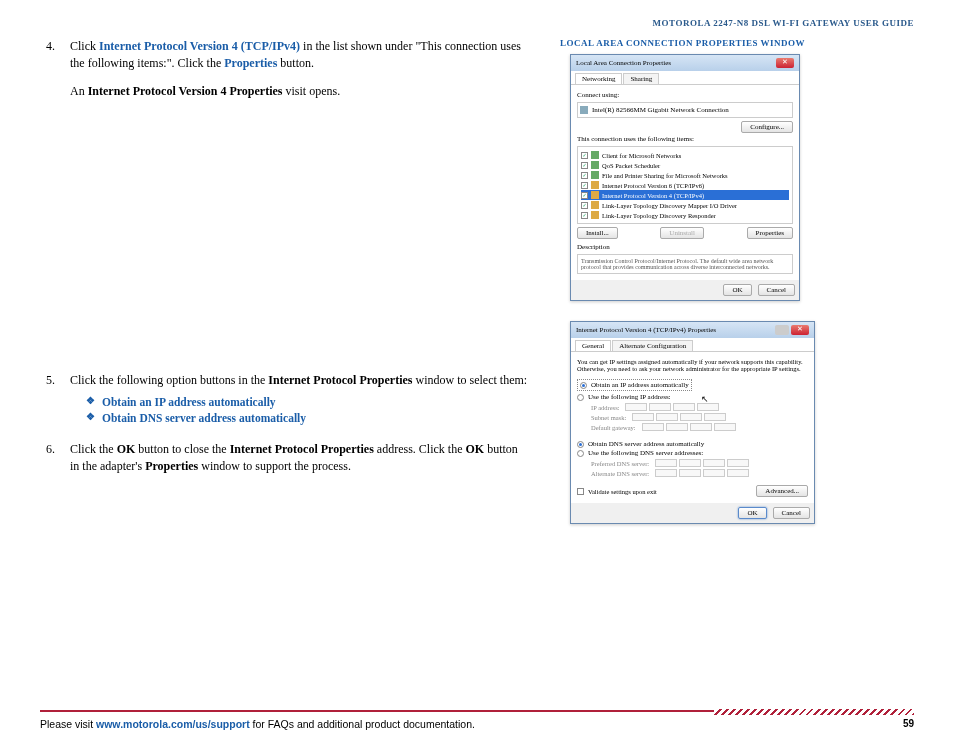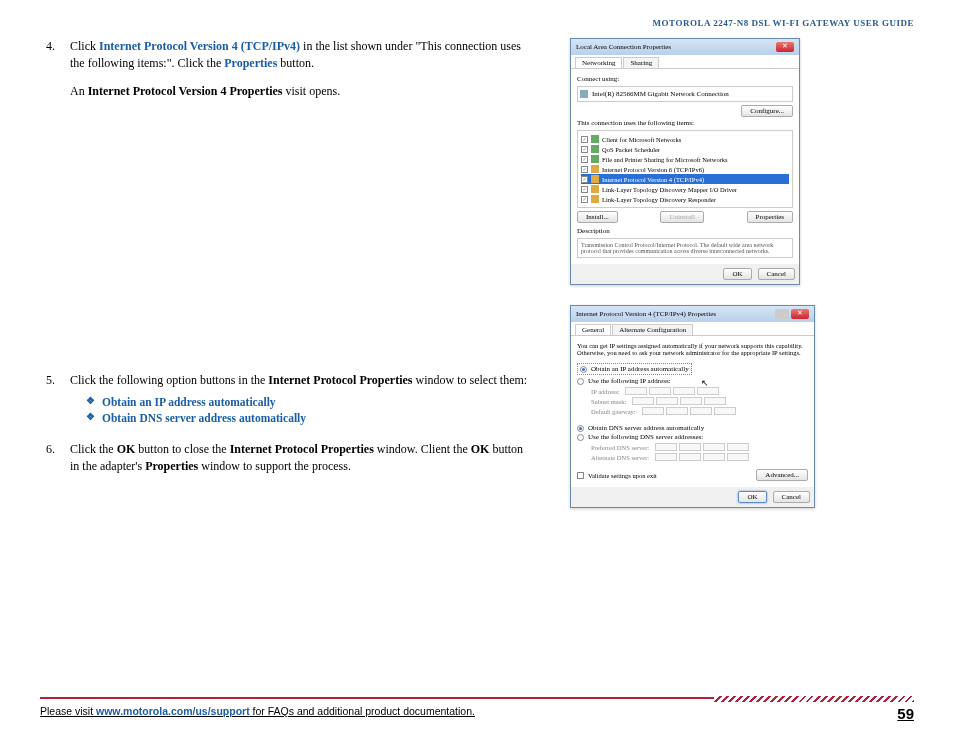--- a/index.html
+++ b/index.html
@@ -118,37 +118,36 @@
   .btngroup { display:flex; gap:6px; justify-content:flex-end; padding:4px; background:#f0f0f0; }
   .field { display:flex; align-items:center; gap:6px; margin:2px 0 2px 14px; font-size:6.5px; color:#888;}
   .radio { width:7px; height:7px; border-radius:50%; border:1px solid #888; display:inline-flex; align-items:center;justify-content:center;}
   .radio.on::after{content:"";width:3px;height:3px;border-radius:50%;background:#2a6fd6;}
   .desc-box { border:1px solid #ccc; padding:3px; font-size:6px; color:#555; margin-top:3px;}
   .icon-net { width:8px;height:8px;background:#8ab;display:inline-block;}
   .icon-g { width:8px;height:8px;background:#6a6;display:inline-block;}
   .icon-y { width:8px;height:8px;background:#da4;display:inline-block;}
   .footer {
     position: absolute;
-    bottom: 16px;
+    bottom: 8px;
     left: 40px;
     right: 40px;
-    text-decoration: underline;
   }
   .footer-line {
     border-top: 2px solid #b0203a;
     margin-bottom: 6px;
     position: relative;
   }
   .footer-stripes {
     position:absolute; right:0; top:-3px; height:6px; width:200px;
     background: repeating-linear-gradient(-45deg,#b0203a 0 2px,#fff 2px 5px);
   }
   .footer-row { display:flex; justify-content:space-between; font-size:10.5px;}
   .footer-row a { color:#1a5da8; font-weight:700; }
-  .pagenum { font-weight:700; font-size:15px;}
+  .pagenum { font-weight:700; font-size:10px;}
   .ipbox { display:flex; gap:2px; }
   .ipbox span{ border:1px solid #ccc; width:22px; height:8px; background:#f8f8f8; display:inline-block;}
   .sidecfg { display:flex; justify-content:flex-end; margin:2px 0;}
   .arrow-cursor { position:absolute; font-size:9px;}
 </style>
 </head>
 <body>
 
 <div class="page">
   <div class="header-right">MOTOROLA 2247-N8 DSL WI-FI GATEWAY USER GUIDE</div>
@@ -168,28 +167,29 @@
       <div class="block5">
         <ol class="steps" style="counter-reset: step 4;">
           <li>
             <span>Click the following option buttons in the </span><span class="bold">Internet Protocol Properties</span><span> window to select them:</span>
             <ul class="diamond-list">
               <li>Obtain an IP address automatically</li>
               <li>Obtain DNS server address automatically</li>
             </ul>
           </li>
           <li>
-            <span>Click the </span><span class="bold">OK</span><span> button to close the </span><span class="bold">Internet Protocol Properties</span><span> window. Client the </span><span class="bold">OK</span><span> button in the adapter's </span><span class="bold">Properties</span><span> window to support the process.</span>
+            <span>Click the </span><span class="bold">OK</span><span> button to close the </span><span class="bold">Internet Protocol Properties</span><span> address. Click the </span><span class="bold">OK</span><span> button in the adapter's </span><span class="bold">Properties</span><span> window to support the process.</span>
           </li>
         </ol>
       </div>
     </div>
 
     <div class="right">
 
+      <div class="fig-caption">LOCAL AREA CONNECTION PROPERTIES WINDOW</div>
       <div class="dialog">
         <div class="titlebar">
           <span>Local Area Connection Properties</span>
           <span class="closebtn">✕</span>
         </div>
         <div class="tabs">
           <div class="tabrow">
             <div class="tab">Networking</div>
             <div class="tab inactive">Sharing</div>
           </div>

